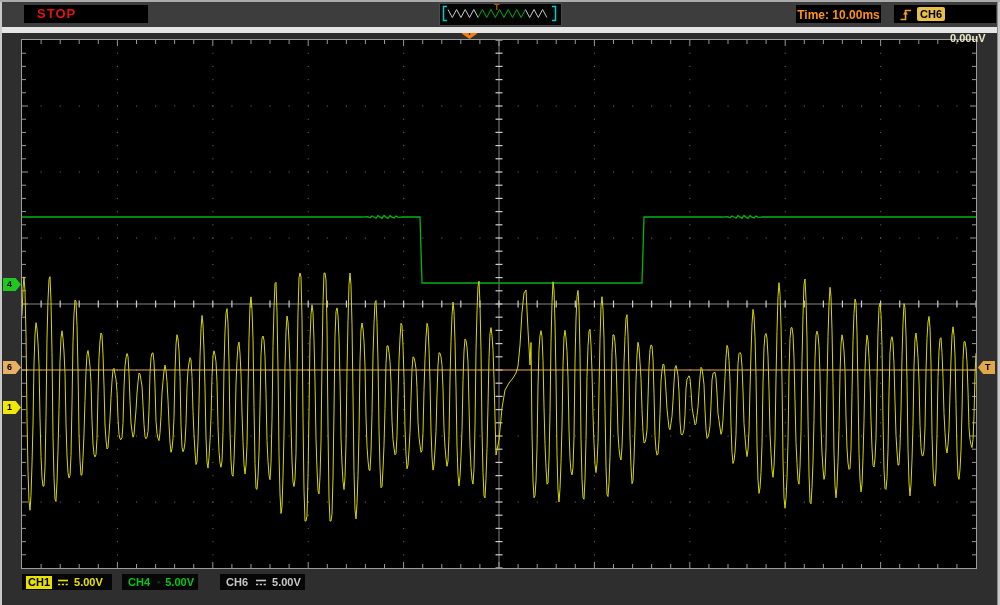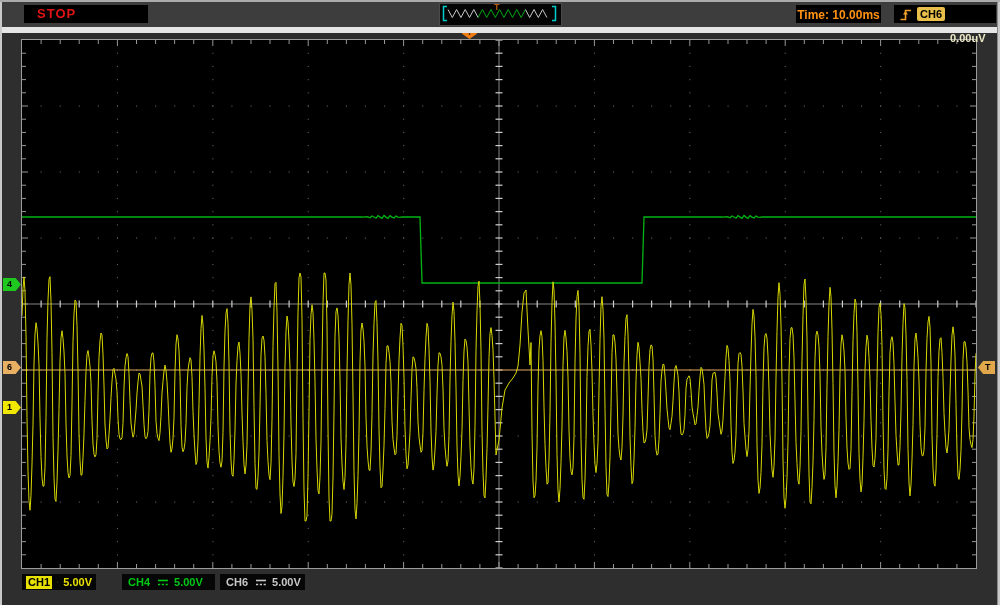--- a/index.html
+++ b/index.html
@@ -40,22 +40,22 @@
   .flag-top{left:460px;top:0;width:15px;height:11px;text-align:center;line-height:9px;
             color:#4a2500;clip-path:polygon(0 0,100% 0,100% 52%,50% 100%,0 52%);}
   .f-ch4{top:250px;}
   .f-ch6{top:333px;}
   .f-ch1{top:373px;}
   .f-trig{top:333px;}
 
   .chbox{position:absolute;top:546px;height:16px;background:#060606;display:flex;
          align-items:center;gap:5px;padding:0 4px;box-sizing:border-box;
          font-weight:bold;font-size:11px;}
-  .chbox-1{left:20px;width:74px;}
-  .chbox-2{left:120px;width:93px;}
+  .chbox-1{left:20px;width:90px;}
+  .chbox-2{left:120px;width:76px;}
   .chbox-3{left:218px;width:85px;}
   .chname{padding:0 2px;line-height:13px;}
   .statusbar{position:absolute;left:2px;right:2px;top:596px;height:9px;background:#d5d1c9;
              border-top:1px solid #f2f0ec;overflow:hidden;}
   .statusbar span{display:block;font-size:11px;line-height:12px;color:#3a3a3a;padding-left:6px;}
 </style>
 </head>
 <body>
 
 <div class="frame">

